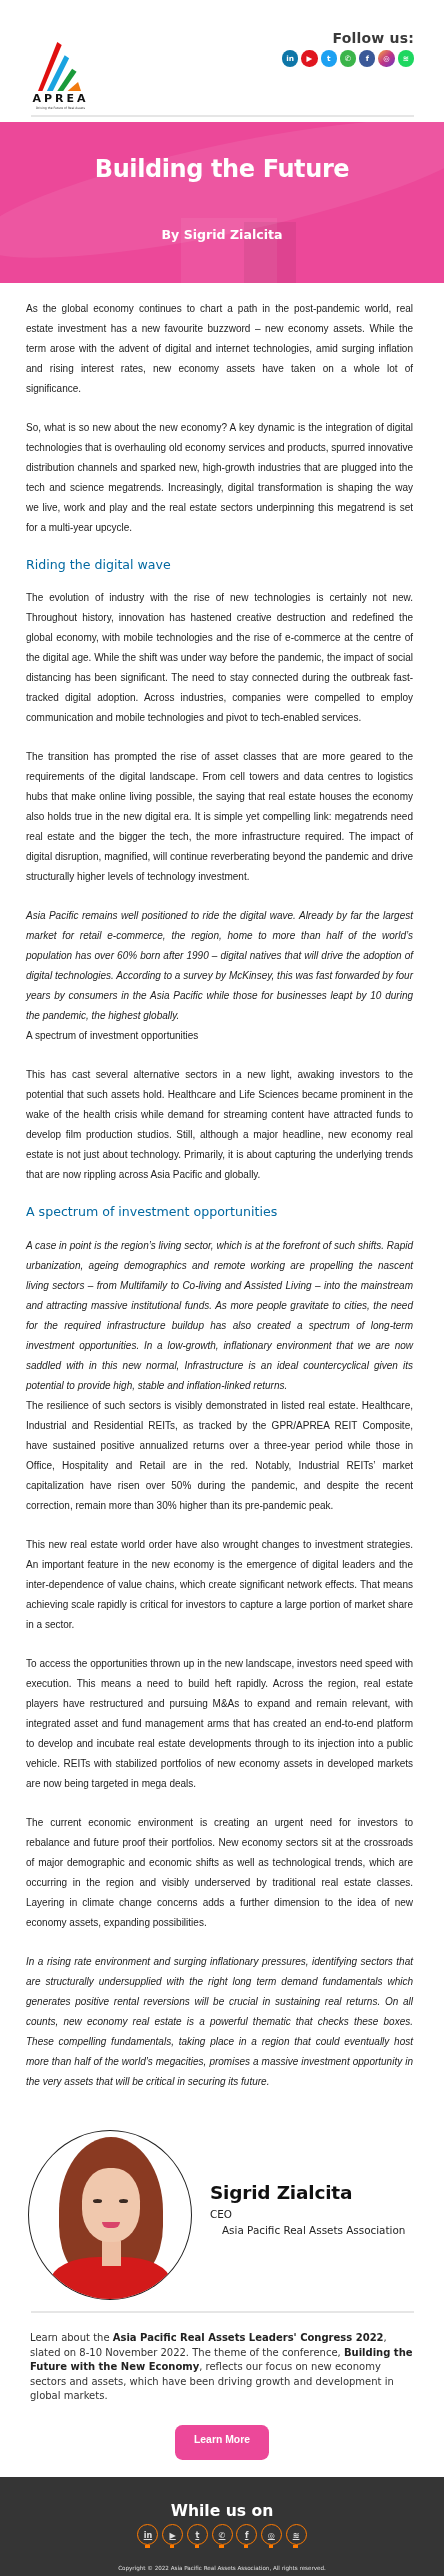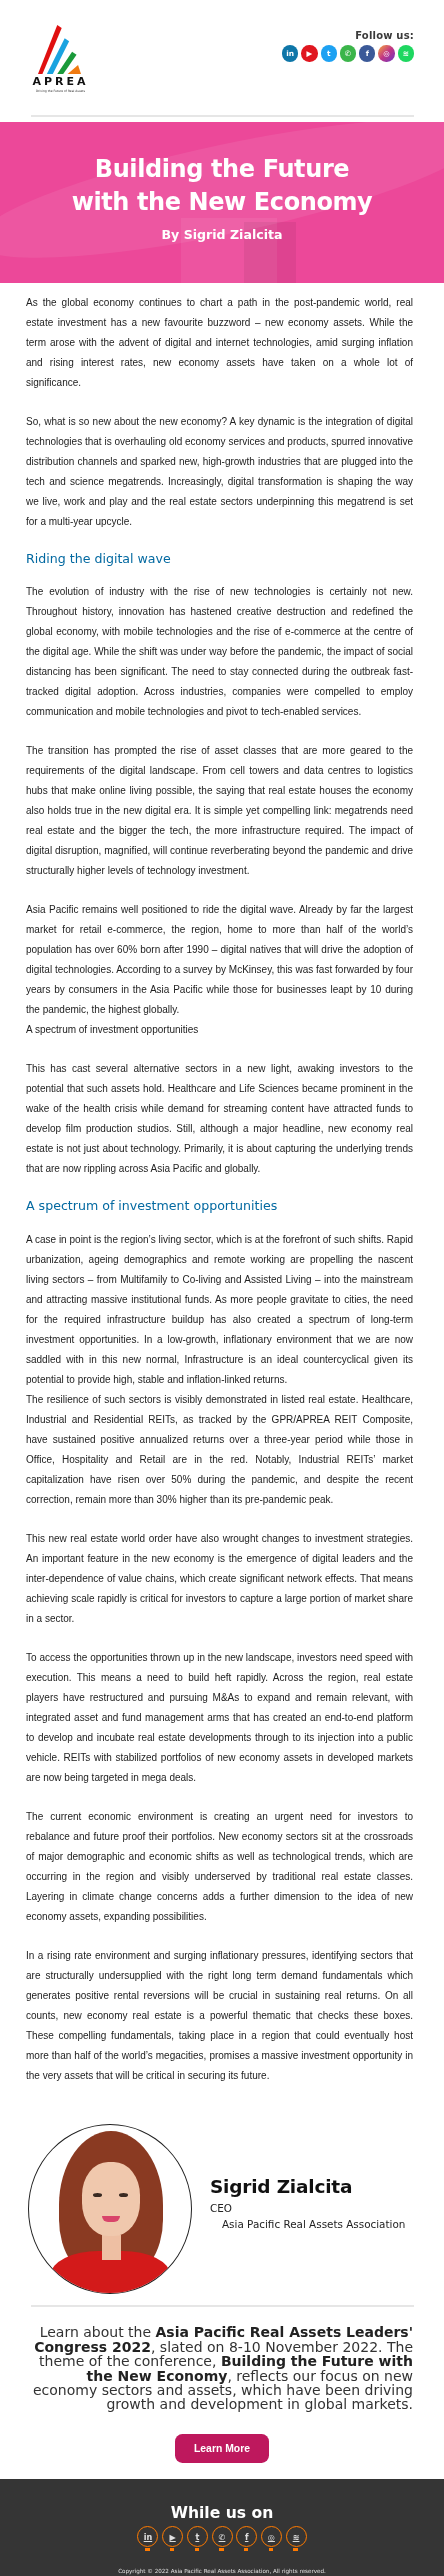--- a/index.html
+++ b/index.html
@@ -1,64 +1,64 @@
 <!DOCTYPE html>
 <html style="font-size:12px"><head>
 <meta charset="utf-8">
 <style>
   * { box-sizing: border-box; margin: 0; padding: 0; }
   html, body { background: #ffffff; }
   body { width: 444px; margin: 0 auto; font-family: "DejaVu Sans", sans-serif; color: #222; }
 
   
   .header { position: relative; height: 117px; background: #fff; }
-  .logo { position: absolute; left: 31px; top: 25px; width: 59px; height: 71px; }
+  .logo { position: absolute; left: 31px; top: 42px; width: 59px; height: 71px; }
   .logo-mark { position: absolute; left: 4.4px; top: 0; width: 46px; height: 49px; }
   .logo-word { position: absolute; left: 0; top: 50px; width: 59px; text-align: center; font-family: "DejaVu Sans", sans-serif; font-weight: bold; font-size: 11px; letter-spacing: 3px; color: #111; }
   .logo-tag { position: absolute; left: 0; top: 64px; width: 59px; text-align: center; font-size: 3px; color: #333; white-space: nowrap; }
   .follow-top { position: absolute; right: 30px; top: 30px; text-align: right; }
-  .follow-top-title { font-family: "DejaVu Sans", sans-serif; font-weight: bold; font-size: 10px; color: #3a3a3a; margin-bottom: 4.4px; letter-spacing: 0.2px; }
+  .follow-top-title { font-family: "DejaVu Sans", sans-serif; font-weight: bold; font-size: 14px; color: #3a3a3a; margin-bottom: 4.4px; letter-spacing: 0.2px; }
   .social-row { display: flex; gap: 3px; justify-content: flex-end; }
   .soc { width: 16.3px; height: 16.3px; border-radius: 50%; display: flex; align-items: center; justify-content: center; color: #fff; font-size: 7.4px; font-weight: bold; font-family: "DejaVu Sans", sans-serif; cursor: pointer; }
   .header-rule { position: absolute; left: 31px; right: 30px; top: 115px; height: 2.2px; background: #e6e6e6; }
 
   
   .hero { position: relative; height: 161px; margin-top: 5.2px; background: #ec4899; overflow: hidden; }
   .hero-bg1 { position: absolute; left: -30px; top: 22px; width: 518px; height: 89px; border-radius: 50%; background: rgba(255,255,255,0.08); transform: rotate(-12deg); }
   .hero-bg2 { position: absolute; left: 181px; top: 96px; width: 96px; height: 74px; background: rgba(255,255,255,0.07); }
   .hero-bg3 { position: absolute; left: 244px; top: 100px; width: 52px; height: 67px; background: rgba(0,0,0,0.06); }
   .hero-title { position: absolute; left: 0; right: 0; top: 31px; text-align: center; color: #fff; font-family: "DejaVu Sans", sans-serif; font-weight: bold; font-size: 24px; line-height: 33px; letter-spacing: -0.4px; }
   .hero-byline { position: absolute; left: 0; right: 0; top: 105px; text-align: center; color: #fff; font-weight: bold; font-size: 12.6px; }
 
   
-  .article { padding: 10px 31px 0 26px; }
+  .article { padding: 16px 31px 0 26px; }
   .article p { font-family: "Liberation Sans", sans-serif; font-size: 10px; line-height: 20px; color: #222; text-align: justify; margin-bottom: 19px; }
-  .article p.tight { margin-bottom: 0; }
+  .article p.tight { margin-bottom: 0; font-style: italic; }
   .article h2 { font-family: "DejaVu Sans", sans-serif; font-weight: normal; font-size: 12.6px; color: #0369a1; margin: 1.5px 0 16.3px 0; }
 
   
   .author { position: relative; height: 178px; margin-top: 7.4px; padding-left: 36px; }
   .author-photo { position: absolute; left: 28px; top: 31px; width: 164px; height: 170px; border-radius: 50%; border: 1.1px solid #222; overflow: hidden; background: #fff; }
   .hair { position: absolute; left: 30px; top: 6px; width: 104px; height: 148px; border-radius: 50% 50% 40% 40%; background: #8a3a22; }
   .face { position: absolute; left: 53px; top: 37px; width: 58px; height: 74px; border-radius: 45%; background: #f0c8ad; }
   .eye { position: absolute; width: 9px; height: 3.7px; background: #3a2a22; border-radius: 50%; top: 68px; }
   .lips { position: absolute; left: 73px; top: 91px; width: 18px; height: 6px; border-radius: 0 0 9px 9px; background: #d9446a; }
   .jacket { position: absolute; left: 22px; top: 126px; width: 119px; height: 59px; background: #d31a1a; border-radius: 40% 40% 0 0; }
   .neck { position: absolute; left: 73px; top: 110px; width: 19px; height: 25px; background: #eebfa3; }
   .author-info { position: absolute; left: 210px; top: 83px; }
   .author-name { font-family: "DejaVu Sans", sans-serif; font-weight: bold; font-size: 18.5px; color: #111; letter-spacing: -0.2px; }
   .author-role { font-size: 10.4px; color: #222; margin-top: 4.4px; }
   .author-org { font-size: 10.4px; color: #222; margin-top: 4.4px; margin-left: 12px; }
 
   
   .promo-rule { margin: 34px 30px 0 31px; height: 2.2px; background: #e6e6e6; }
-  .promo-text { margin: 18px 31px 0 30px; text-align: right; font-family: "DejaVu Sans", sans-serif; font-size: 14px; line-height: 14.4px; color: #333; }
+  .promo-text { margin: 18px 31px 0 30px; text-align: left; font-family: "DejaVu Sans", sans-serif; font-size: 10px; line-height: 14.4px; color: #333; }
   .promo-text b { color: #222; }
   .btn-wrap { text-align: center; margin-top: 22px; padding-bottom: 16.3px; }
-  .learn-btn { display: inline-block; width: 94px; height: 29px; line-height: 29px; background: #be185d; color: #fff; border-radius: 7.4px; font-family: "Liberation Sans", sans-serif; font-weight: bold; font-size: 10.4px; cursor: pointer; }
+  .learn-btn { display: inline-block; width: 94px; height: 35px; line-height: 29px; background: #ec4899; color: #fff; border-radius: 7.4px; font-family: "Liberation Sans", sans-serif; font-weight: bold; font-size: 10.4px; cursor: pointer; }
 
   
   .footer { background: #353535; padding: 25px 0 30px 0; text-align: center; color: #e6e6e6; margin-top: 0; }
   .footer-title { font-family: "DejaVu Sans", sans-serif; font-weight: bold; font-size: 15.6px; color: #fff; margin-bottom: 4.4px; }
   .footer-social { display: flex; justify-content: center; gap: 3.7px; margin-bottom: 16.3px; }
   .fsoc { width: 21px; height: 21px; border: 1.5px solid #ff7a00; border-radius: 50%; color: #ff7a00; display: flex; align-items: center; justify-content: center; font-weight: bold; font-size: 8.1px; position: relative; cursor: pointer; }
   .fsoc::after { content: ""; position: absolute; bottom: -4.4px; left: 6.7px; width: 4.4px; height: 3px; background: #ff7a00; }
   .footer p { font-size: 5.6px; line-height: 15.6px; color: #e0e0e0; }
   .footer a { color: #e0e0e0; text-decoration: underline; cursor: pointer; }
 </style>
@@ -90,21 +90,20 @@
   </div>
   <div class="header-rule"></div>
 </div>
 
 <div class="hero">
   <div class="hero-bg1"></div>
   <div class="hero-bg2"></div>
   <div class="hero-bg3"></div>
   <div class="hero-title">
     <div>Building the Future</div>
-    <div>with the New Economy</div>
   </div>
   <div class="hero-byline">By Sigrid Zialcita</div>
 </div>
 
 <div class="article">
   <p>As the global economy continues to chart a path in the post-pandemic world, real estate investment has a new favourite buzzword – new economy assets. While the term arose with the advent of digital and internet technologies, amid surging inflation and rising interest rates, new economy assets have taken on a whole lot of significance.</p>
   <p>So, what is so new about the new economy? A key dynamic is the integration of digital technologies that is overhauling old economy services and products, spurred innovative distribution channels and sparked new, high-growth industries that are plugged into the tech and science megatrends. Increasingly, digital transformation is shaping the way we live, work and play and the real estate sectors underpinning this megatrend is set for a multi-year upcycle.</p>
   <h2>Riding the digital wave</h2>
   <p>The evolution of industry with the rise of new technologies is certainly not new. Throughout history, innovation has hastened creative destruction and redefined the global economy, with mobile technologies and the rise of e-commerce at the centre of the digital age. While the shift was under way before the pandemic, the impact of social distancing has been significant. The need to stay connected during the outbreak fast-tracked digital adoption. Across industries, companies were compelled to employ communication and mobile technologies and pivot to tech-enabled services.</p>
   <p>The transition has prompted the rise of asset classes that are more geared to the requirements of the digital landscape. From cell towers and data centres to logistics hubs that make online living possible, the saying that real estate houses the economy also holds true in the new digital era. It is simple yet compelling link: megatrends need real estate and the bigger the tech, the more infrastructure required. The impact of digital disruption, magnified, will continue reverberating beyond the pandemic and drive structurally higher levels of technology investment.</p>

